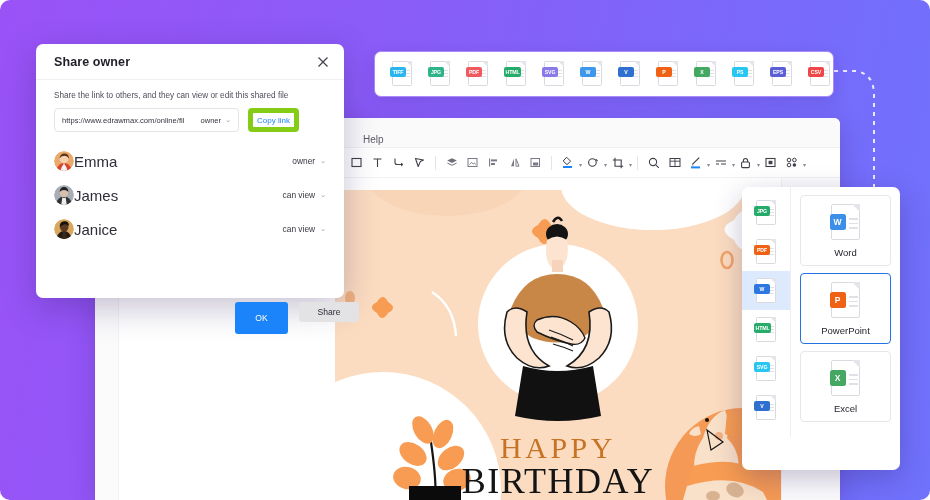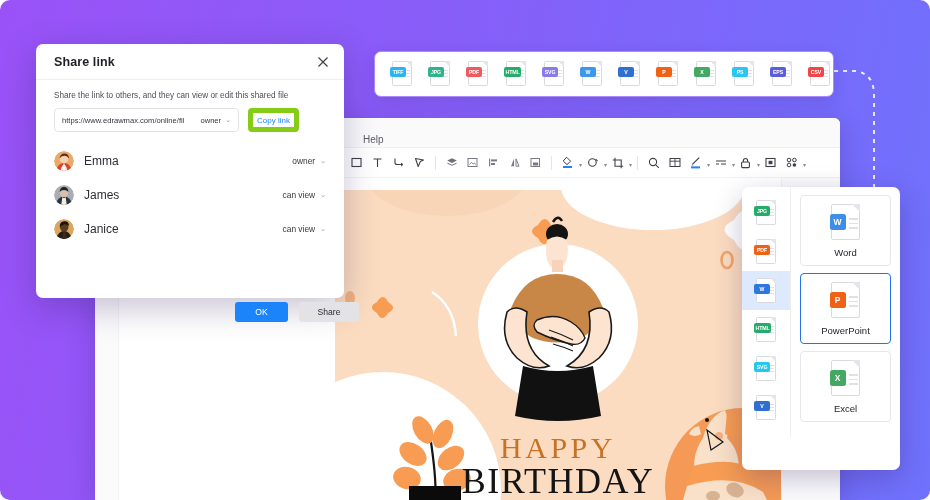--- a/index.html
+++ b/index.html
@@ -144,29 +144,29 @@
   .person-row {
     position: absolute; left: 18px;
     width: 272px; height: 22px;
     display: flex; align-items: center;
   }
   .avatar {
     width: 20px; height: 20px; border-radius: 50%;
     flex: none; overflow: hidden; position: relative;
   }
   .person-name {
-    margin-left: 10px; font-size: 12px; color: #2e2e38;
+    font-size: 15px; color: #2e2e38;
   }
   .person-perm {
     margin-left: auto; font-size: 8.4px; color: #35353f;
     display: flex; align-items: center; gap: 5px;
   }
   #btn-ok {
     position: absolute; left: 199px; top: 258px;
-    width: 53px; height: 20px; border-radius: 3px;
+    width: 53px; height: 32px; border-radius: 3px;
     background: #1b84fb; color: #fff; border: none; cursor: pointer;
     font-size: 8.6px; font-family: "Liberation Sans", sans-serif;
   }
   #btn-cancel {
     position: absolute; left: 263px; top: 258px;
     width: 60px; height: 20px; border-radius: 3px;
     background: #e3e3e6; color: #2b2b34; border: none; cursor: pointer;
     font-size: 8.6px; font-family: "Liberation Sans", sans-serif;
   }
 
@@ -787,21 +787,21 @@
           </span>
           <span class="exp-card-label">Excel</span>
         </div>
       </div>
 
     </div>
   </div>
 
   <div id="share-dialog">
     <div id="share-header">
-      <span id="share-title">Share link</span>
+      <span id="share-title">Share owner</span>
       <span id="share-close">
         <svg width="14" height="14" viewBox="0 0 14 14">
             <path d="M2.5 2.5l9 9M11.5 2.5l-9 9" stroke="#40404a" stroke-width="1.2" fill="none"></path>
           </svg>
       </span>
     </div>
 
     <div id="share-desc">Share the link to others, and they can view or edit this shared file</div>
 
     <div id="share-linkrow">

